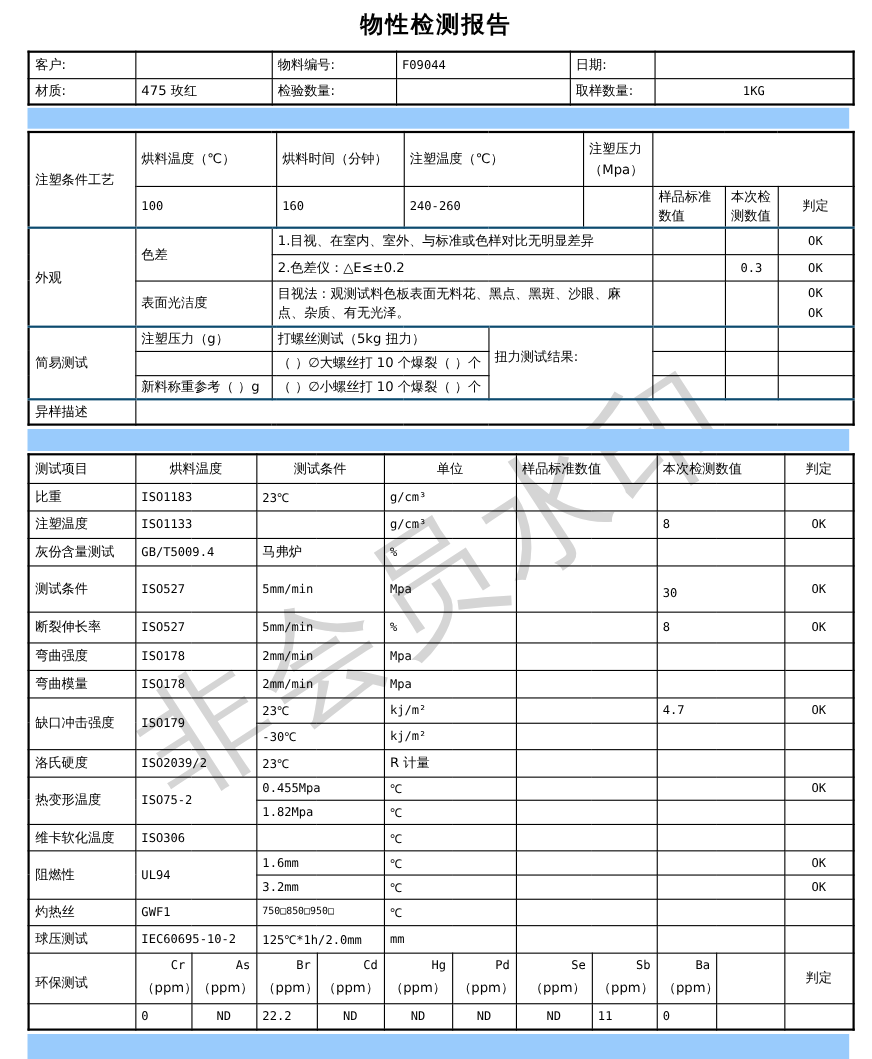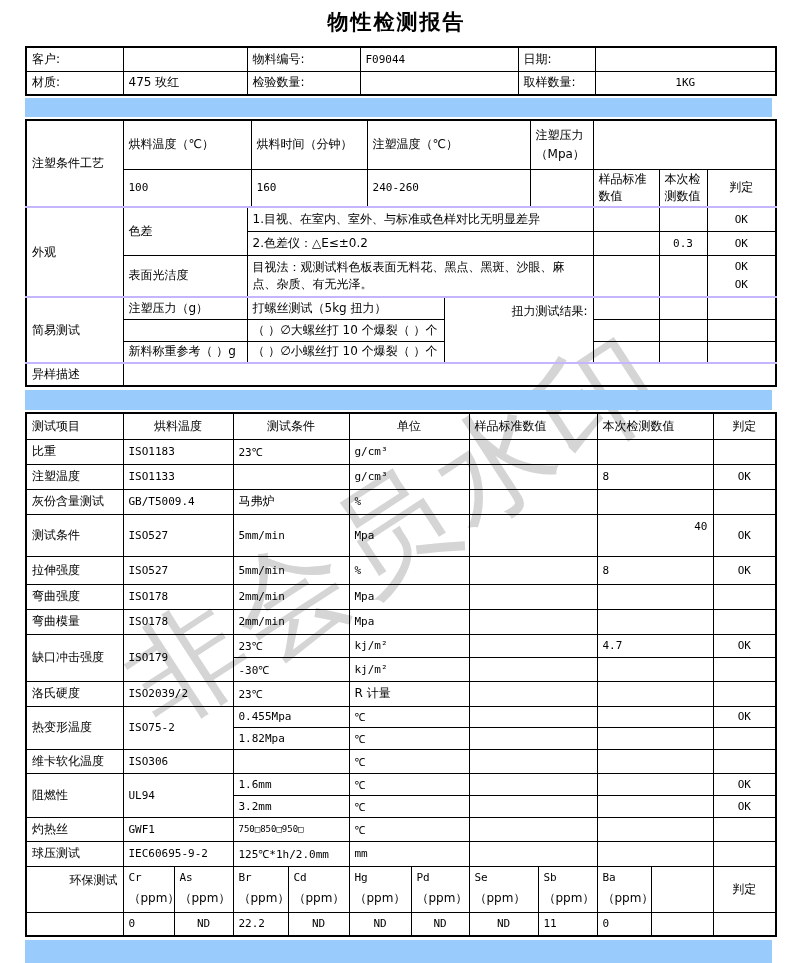--- a/index.html
+++ b/index.html
@@ -17,28 +17,28 @@
     position:relative; z-index:2; text-align:center; font-size:21px; font-weight:bold;
     letter-spacing:2px; padding:8px 0 10px 0;
   }
   .content { position:relative; z-index:1; margin-left:25px; width:747px; }
   table { border-collapse:collapse; table-layout:fixed; width:750px; border:2px solid #000; background:transparent; }
   td { border:1px solid #000; font-size:12px; padding:1px 5px; vertical-align:middle; overflow:hidden; }
   .bar { height:19px; background:#99CBFC; margin:2px 0; }
   .bar2 { height:20px; background:#99CBFC; margin:3px 0 2px 0; }
   .bar3 { height:24px; background:#99CBFC; margin:3px 0 0 0; }
   .c { text-align:center; }
-  .vt { vertical-align:top; padding-top:5px;text-align:right; }
+  .vt { vertical-align:top; padding-top:18px; }
   .mono { font-family:"DejaVu Sans Mono", monospace; font-size:11px; }
   .small { font-family:"DejaVu Sans Mono", monospace; font-size:9px; }
   .nw { white-space:nowrap; }
   .two-line div { line-height:1.55; }
-  .sec-top td { border-top:2px solid #c4b5fd; }
+  .sec-top td { border-top:2px solid #0c4a6e; }
   .judge2 div { line-height:1.6; text-align:center; }
-  .elem div { line-height:1.7; text-align:left; }
+  .elem div { line-height:1.7; text-align:right; }
   .elem .en { font-family:"DejaVu Sans Mono", monospace; font-size:11px; }
 </style>
 </head>
 <body>
 
 <div class="watermark">非会员水印</div>
 
 <div class="page-title">物性检测报告</div>
 
 <div class="content">
@@ -219,26 +219,26 @@
       <td colspan="2"></td>
       <td class="c mono"></td>
     </tr>
 
     <tr style="height:42px">
       <td>测试条件</td>
       <td colspan="2" class="mono">ISO527</td>
       <td colspan="2" class="mono">5mm/min</td>
       <td colspan="2" class="mono">Mpa</td>
       <td colspan="2"></td>
-      <td colspan="2" class="mono vt">40</td>
+      <td colspan="2" class="mono vt">30</td>
       <td class="c mono">OK</td>
     </tr>
 
     <tr style="height:28px">
-      <td>拉伸强度</td>
+      <td>断裂伸长率</td>
       <td colspan="2" class="mono">ISO527</td>
       <td colspan="2" class="mono">5mm/min</td>
       <td colspan="2" class="mono">%</td>
       <td colspan="2"></td>
       <td colspan="2" class="mono">8</td>
       <td class="c mono">OK</td>
     </tr>
 
     <tr style="height:25px">
       <td>弯曲强度</td>
@@ -336,21 +336,21 @@
       <td colspan="2" class="mono">GWF1</td>
       <td colspan="2" class="small">750□850□950□</td>
       <td colspan="2" class="mono">℃</td>
       <td colspan="2"></td>
       <td colspan="2"></td>
       <td class="c mono"></td>
     </tr>
 
     <tr style="height:25px">
       <td>球压测试</td>
-      <td colspan="2" class="mono nw">IEC60695-9-2</td>
+      <td colspan="2" class="mono nw">IEC60695-10-2</td>
       <td colspan="2" class="mono nw">125℃*1h/2.0mm</td>
       <td colspan="2" class="mono">mm</td>
       <td colspan="2"></td>
       <td colspan="2"></td>
       <td class="c mono"></td>
     </tr>
 
     <tr style="height:46px">
       <td class="vt">环保测试</td>
       <td class="elem">

